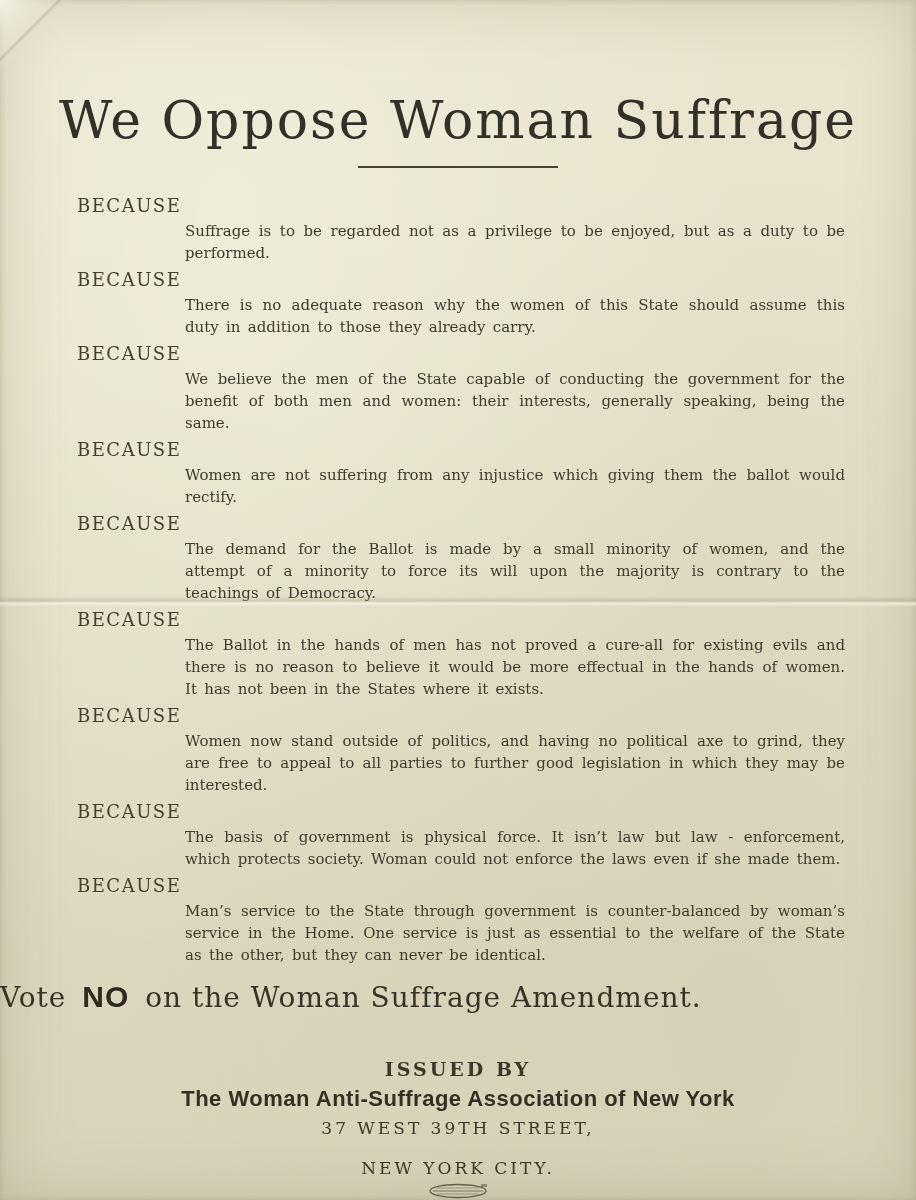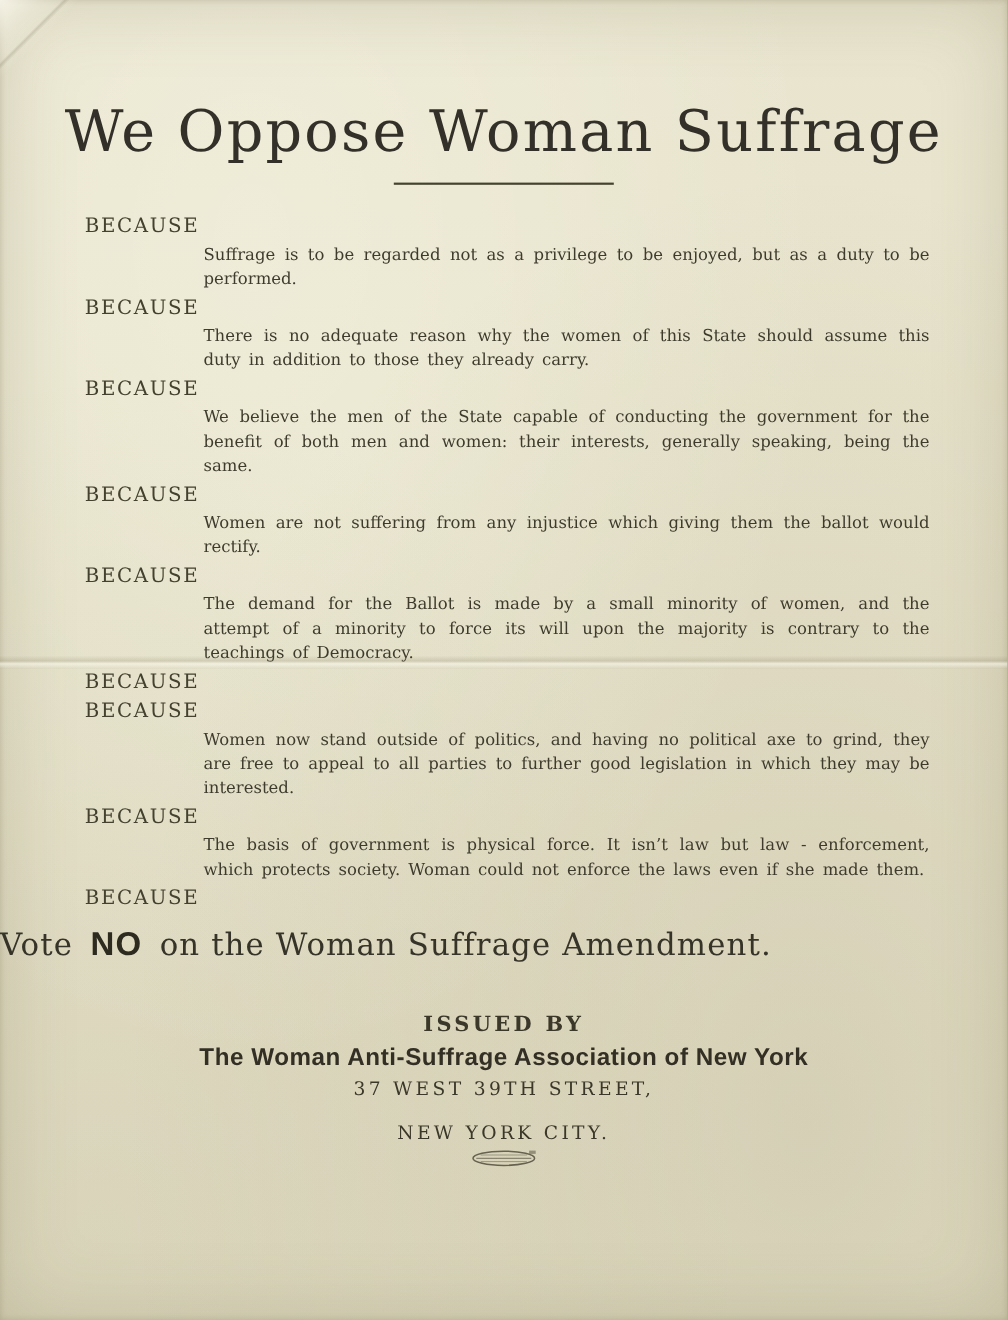--- a/index.html
+++ b/index.html
@@ -135,34 +135,36 @@
       <div class="reason">Women are not suffering from any injustice which giving them the ballot would rectify.</div>
     </div>
 
     <div class="section">
       <div class="because">BECAUSE</div>
       <div class="reason">The demand for the Ballot is made by a small minority of women, and the attempt of a minority to force its will upon the majority is contrary to the teachings of Democracy.</div>
     </div>
 
     <div class="section">
       <div class="because">BECAUSE</div>
+      <div class="reason">The Ballot in the hands of men has not proved a cure-all for existing evils and there is no reason to believe it would be more effectual in the hands of women. It has not been in the States where it exists.</div>
     </div>
 
     <div class="section">
       <div class="because">BECAUSE</div>
       <div class="reason">Women now stand outside of politics, and having no political axe to grind, they are free to appeal to all parties to further good legislation in which they may be interested.</div>
     </div>
 
     <div class="section">
       <div class="because">BECAUSE</div>
       <div class="reason">The basis of government is physical force. It isn’t law but law - enforcement, which protects society. Woman could not enforce the laws even if she made them.</div>
     </div>
 
     <div class="section">
       <div class="because">BECAUSE</div>
+      <div class="reason">Man’s service to the State through government is counter-balanced by woman’s service in the Home. One service is just as essential to the welfare of the State as the other, but they can never be identical.</div>
     </div>
 
   </div>
 
   <div class="vote-line">
     <span>Vote</span>
     <span class="vote-no">NO</span>
     <span>on the Woman Suffrage Amendment.</span>
   </div>
 

